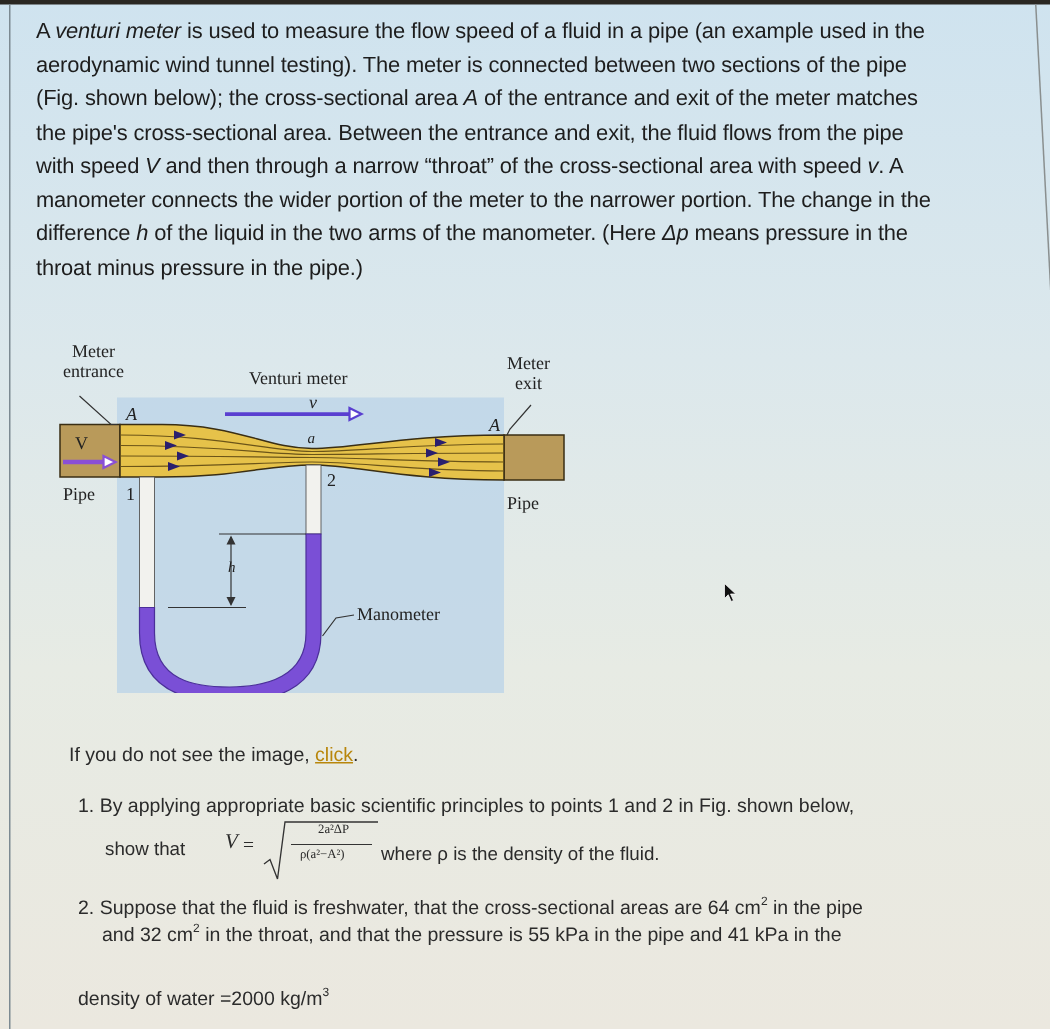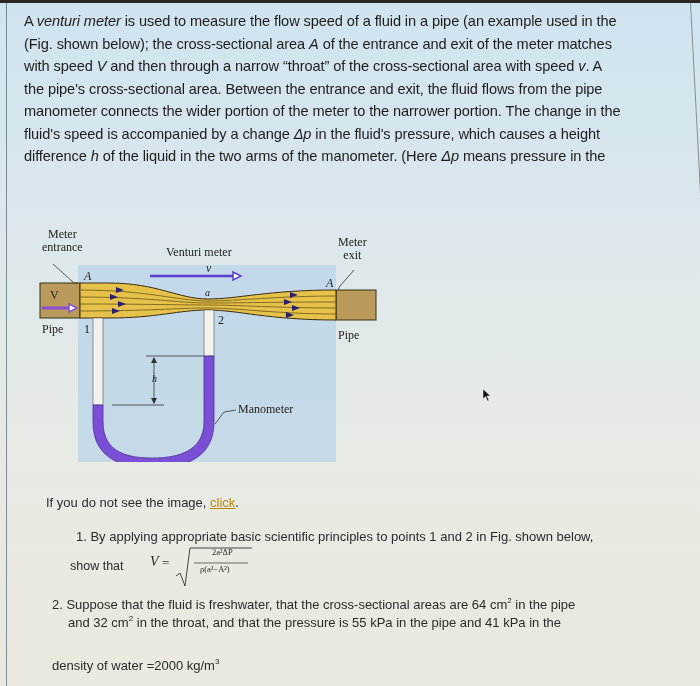--- a/index.html
+++ b/index.html
@@ -26,21 +26,21 @@
       position: absolute; font-family: "Liberation Serif", serif; font-size: 12px; color: #222;
       line-height: 13px; text-align: center; white-space: nowrap;
     }
     .fig-label.italic { font-style: italic; }
 
     .cursor { position: absolute; left: 482px; top: 388px; }
 
     .note { position: absolute; left: 46px; top: 495px; font-size: 13px; color: #2b2b2b; text-align: center; }
     .note a { color: #b8860b; text-decoration: underline; }
 
-    .q1 { position: absolute; left: 52px; top: 529px; width: 600px; font-size: 13px; color: #2b2b2b; margin-left: 24px; }
+    .q1 { position: absolute; left: 52px; top: 529px; width: 600px; font-size: 13px; color: #2b2b2b; }
     .q1-formula { position: absolute; left: 70px; top: 552px; height: 40px; font-size: 12.5px; color: #2b2b2b; width: 560px; }
     .q1-formula .show { position: absolute; left: 0; top: 7px; text-align: right; }
     .q1-formula .v { position: absolute; left: 80px; top: 2px; font-family: "Liberation Serif", serif; font-style: italic; font-size: 14px; }
     .q1-formula .eq { position: absolute; left: 92px; top: 3px; font-family: "Liberation Serif", serif; font-size: 13px; }
     .q1-formula svg { position: absolute; left: 104px; top: -6px; }
     .q1-formula .num { position: absolute; left: 142px; top: -5px; font-family: "Liberation Serif", serif; font-size: 8.5px; }
     .q1-formula .den { position: absolute; left: 130px; top: 12px; font-family: Liberation Serif, serif; font-size: 8.5px; }
     .q1-formula .where { position: absolute; left: 184px; top: 10px; }
 
     .q2 { position: absolute; left: 52px; top: 596px; width: 590px; font-size: 13px; line-height: 18px; color: #2b2b2b; }
@@ -51,26 +51,27 @@
 </head>
 <body>
 
 <div class="top-strip"></div>
 <div class="frame-left"></div>
 <div class="frame-right"></div>
 
 <div class="intro">
   <p id="intro-text">
       <span class="line">A <em>venturi meter</em> is used to measure the flow speed of a fluid in a pipe (an example used in the</span>
+      <span class="line">aerodynamic wind tunnel testing). The meter is connected between two sections of the pipe</span>
       <span class="line">(Fig. shown below); the cross-sectional area <em>A</em> of the entrance and exit of the meter matches</span>
+      <span class="line">the pipe's cross-sectional area. Between the entrance and exit, the fluid flows from the pipe</span>
       <span class="line">with speed <em>V</em> and then through a narrow “throat” of the cross-sectional area with speed <em>v</em>. A</span>
-      <span class="line">the pipe's cross-sectional area. Between the entrance and exit, the fluid flows from the pipe</span>
       <span class="line">manometer connects the wider portion of the meter to the narrower portion. The change in the</span>
-      <span class="line">fluid's speed is accompanied by a change <em>Δp</em> in the fluid's pressure, which causes a height</span>
       <span class="line">difference <em>h</em> of the liquid in the two arms of the manometer. (Here <em>Δp</em> means pressure in the</span>
+      <span class="line">throat minus pressure in the pipe.)</span>
     </p>
 </div>
 
 <div class="figure">
   <svg width="340" height="236" viewBox="0 0 340 236">
 
     <rect x="40" y="39" width="258" height="197" fill="#b9d3e8" opacity="0.75"></rect>
 
     <rect x="2" y="57" width="40" height="35" fill="#b99a5a" stroke="#3a2e14" stroke-width="1"></rect>
     <rect x="298" y="64" width="40" height="30" fill="#b99a5a" stroke="#3a2e14" stroke-width="1"></rect>
@@ -155,20 +156,21 @@
 <div class="q1-formula">
   <span class="show">show that</span>
   <span class="v">V</span>
   <span class="eq">=</span>
   <svg width="80" height="42" viewBox="0 0 80 42">
     <polyline points="2,30 6,27 11,40 16,2 78,2" fill="none" stroke="#333" stroke-width="0.9"></polyline>
     <line x1="20" y1="17" x2="74" y2="17" stroke="#333" stroke-width="0.7"></line>
   </svg>
   <span class="num">2a²ΔP</span>
   <span class="den">ρ(a²−A²)</span>
+  <span class="where">where ρ is the density of the fluid.</span>
 </div>
 
 <div class="q2">
   <span>2. Suppose that the fluid is freshwater, that the cross-sectional areas are 64 cm</span><sup>2</sup><span> in the pipe</span>
   <span class="indent"><span>and 32 cm</span><sup>2</sup><span> in the throat, and that the pressure is 55 kPa in the pipe and 41 kPa in the</span></span>
 </div>
 
 <div class="density">
   <span>density of water =2000 kg/m</span><sup>3</sup>
 </div>

